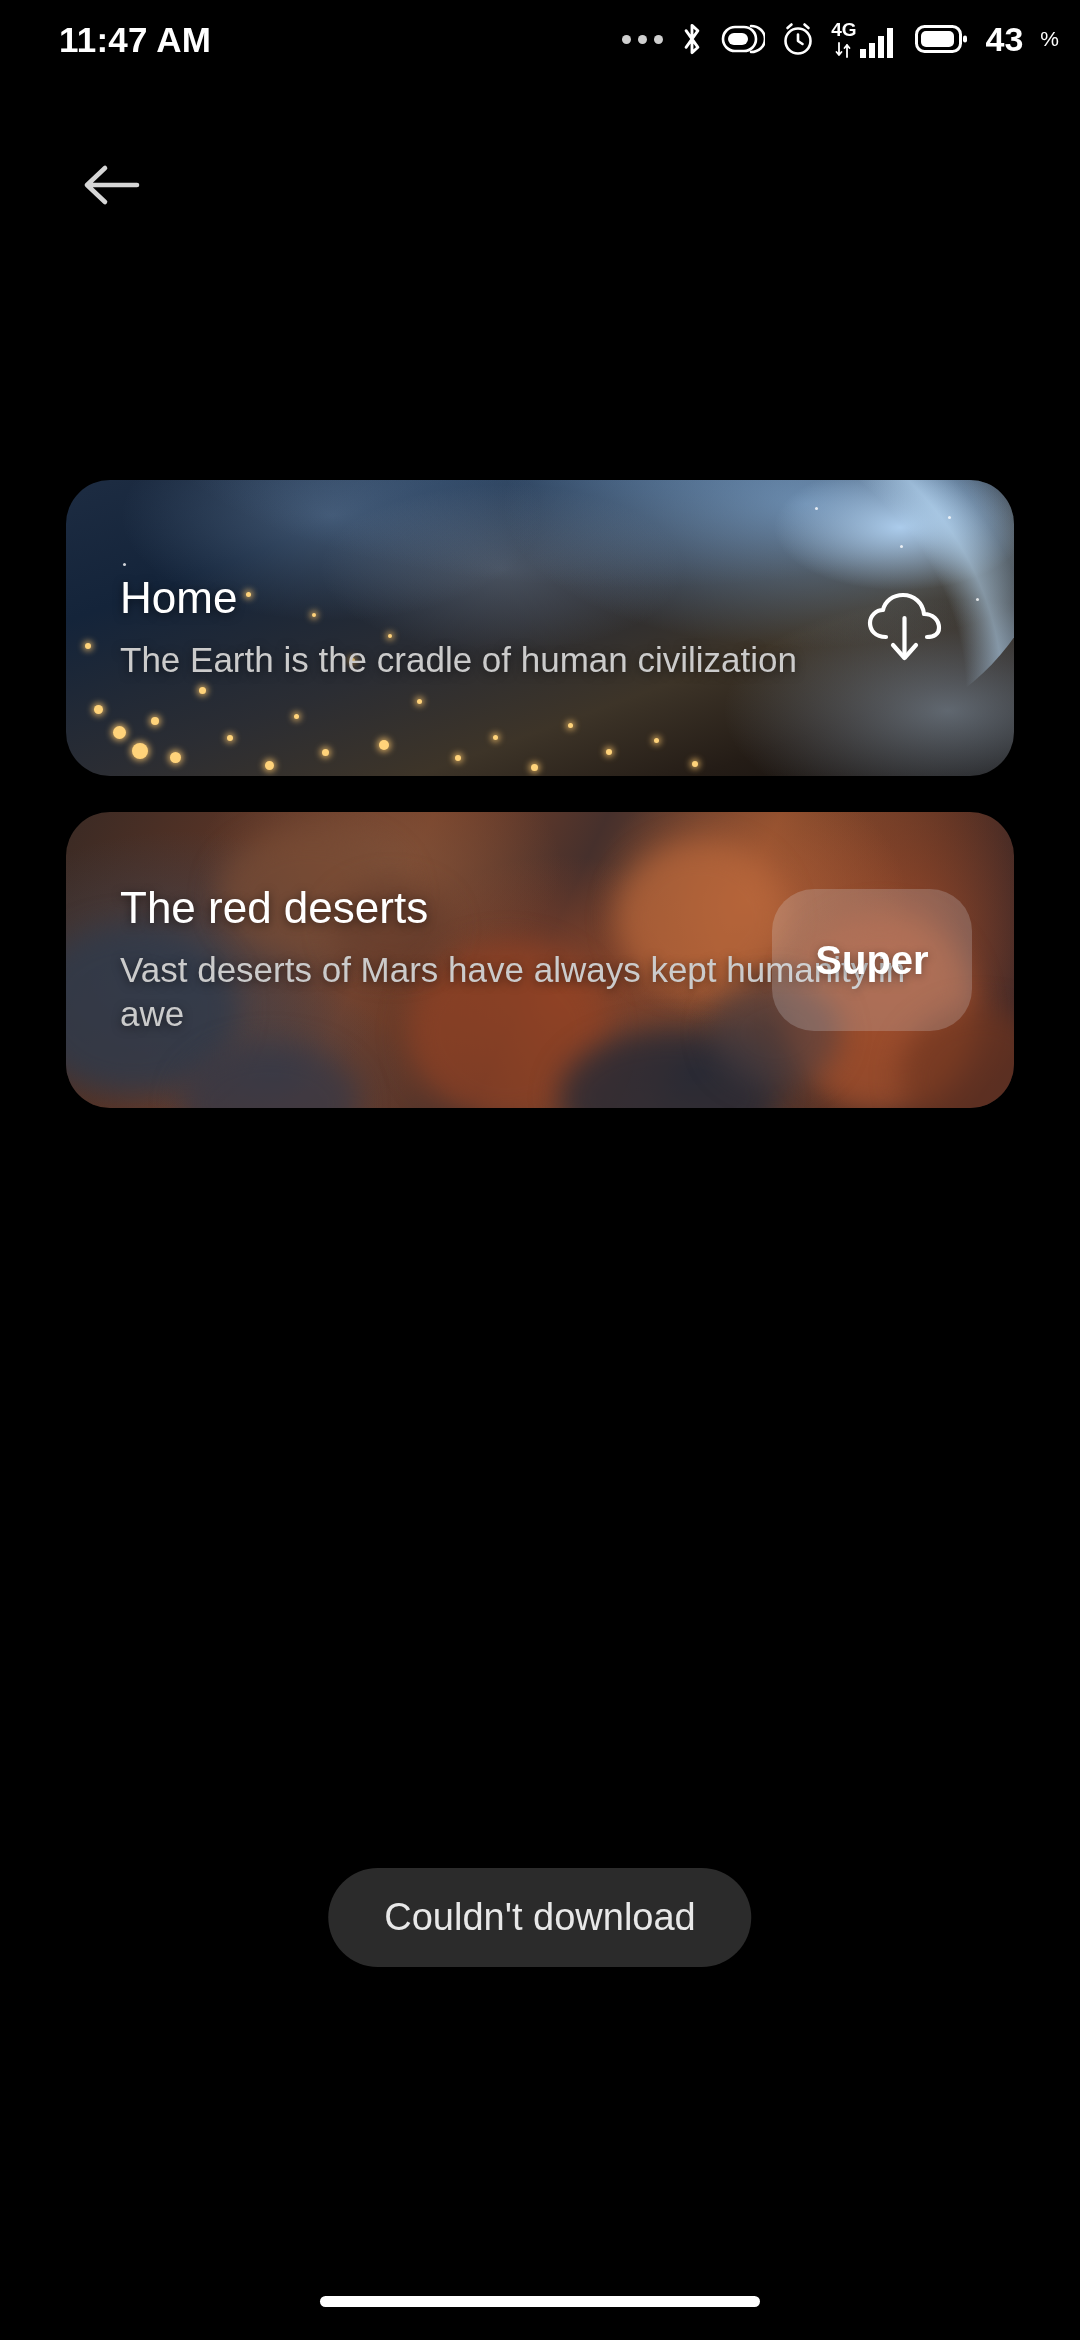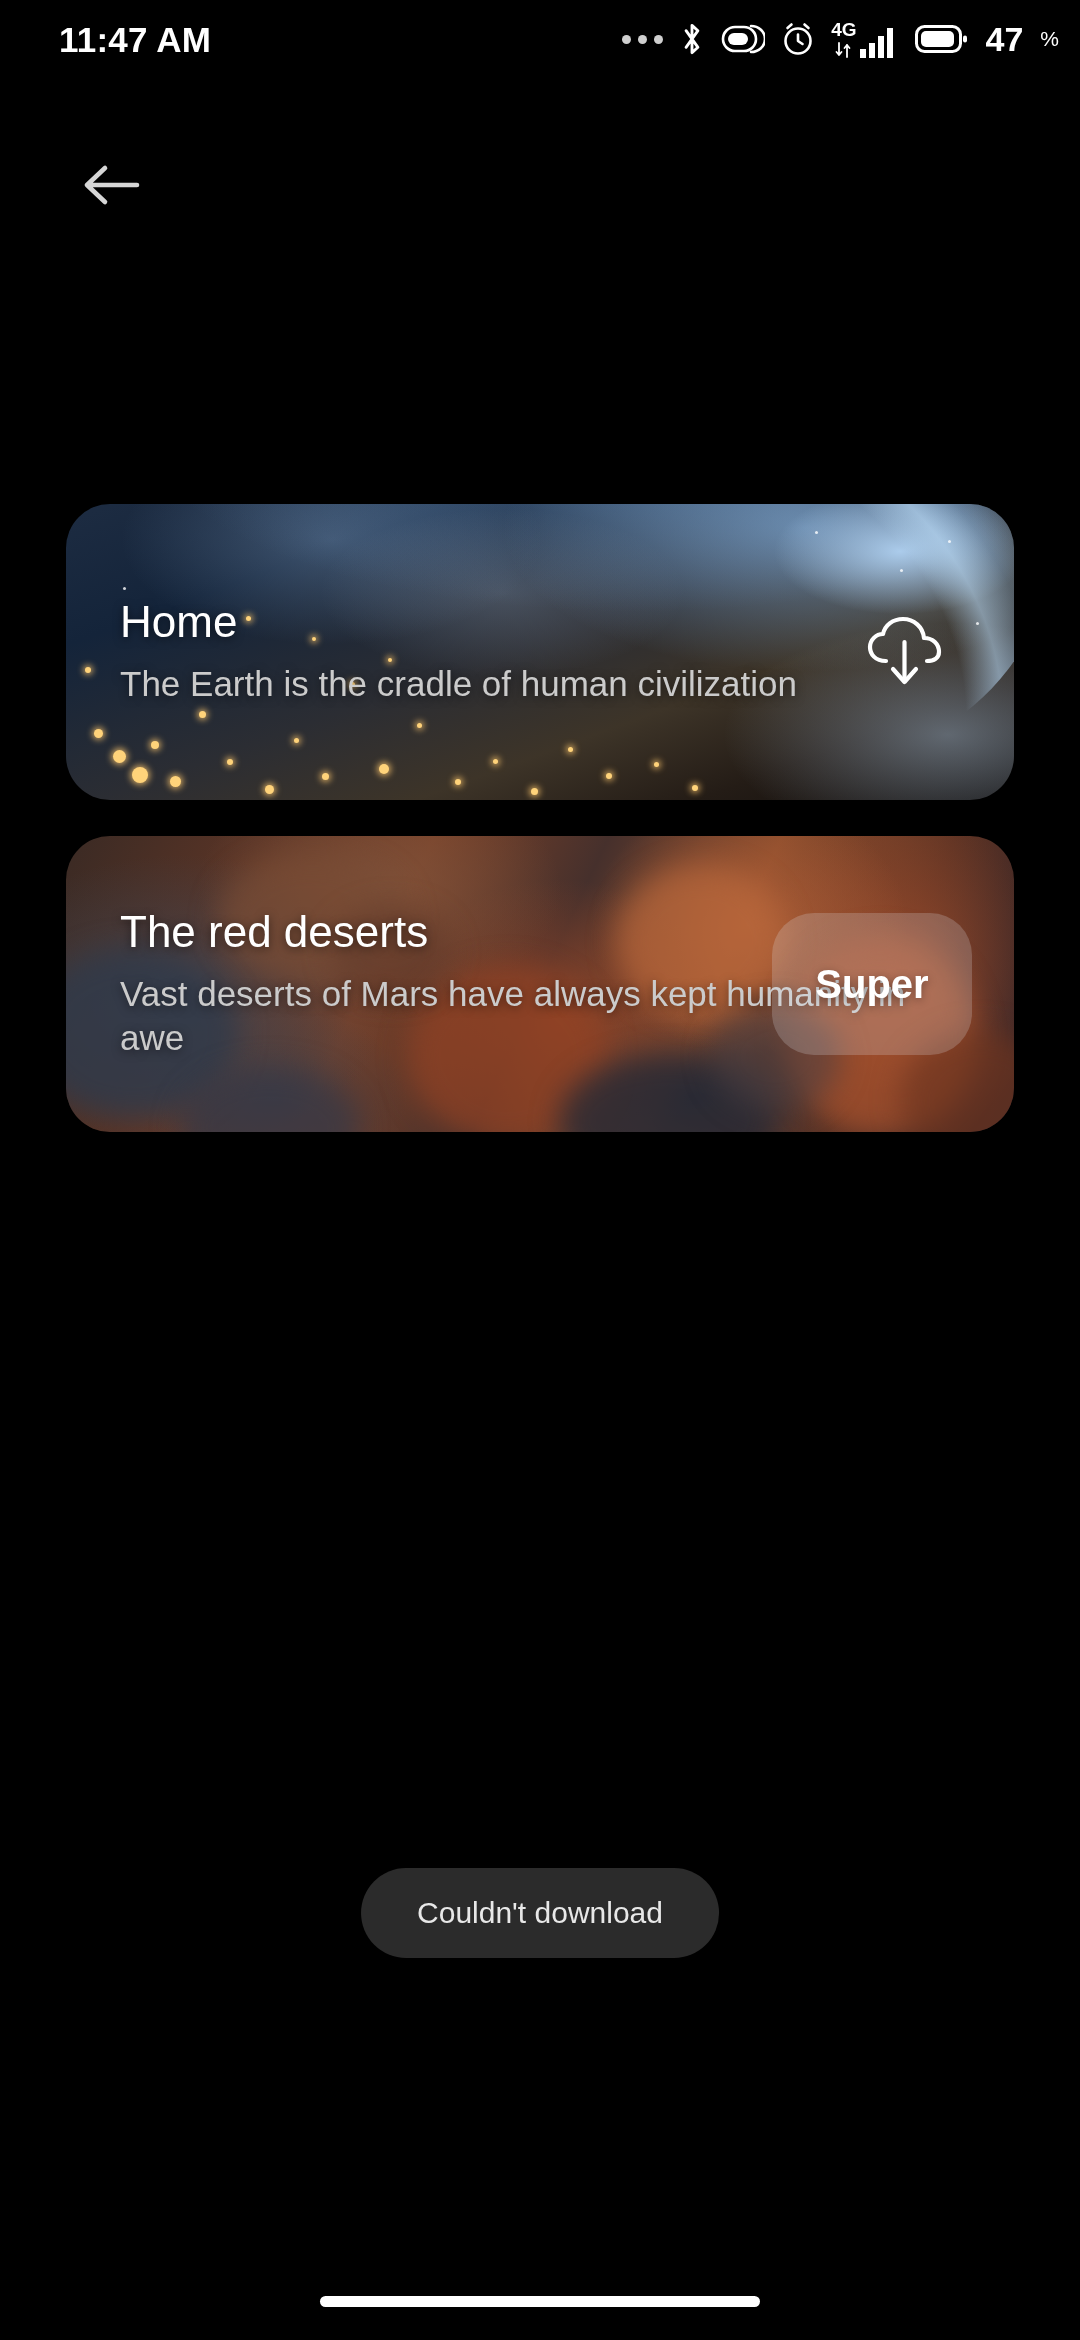--- a/index.html
+++ b/index.html
@@ -39,21 +39,21 @@
   }
 
   
   .page-title{
     position:absolute; left:70px; top:268px;
     font-size:74px; font-weight:400; color:#f1f1f1;
     letter-spacing:-0.5px; line-height:1.1; white-space:nowrap;
   }
 
   
-  .cards{ position:absolute; left:66px; top:504px; width:948px; }
+  .cards{ position:absolute; left:66px; top:480px; width:948px; }
   .card{
     position:relative; width:948px; height:296px;
     border-radius:44px; overflow:hidden; cursor:pointer;
     margin-bottom:36px;
   }
   .card .art{ position:absolute; inset:0; }
 
   
   .art-earth{
     background:
@@ -136,21 +136,21 @@
     text-shadow:0 2px 8px rgba(0,0,0,.35);
   }
 
   
   .toast{
     position:absolute; left:50%; transform:translateX(-50%);
     top:1868px;
     background:#2b2b2b;
     border-radius:50px;
     padding:28px 56px;
-    color:#e8e8e8; font-size:30px; font-weight:400;
+    color:#e8e8e8; font-size:38px; font-weight:400;
     white-space:nowrap;
   }
 
   
   .navbar{
     position:absolute; left:0; bottom:0; width:1080px; height:78px;
     display:flex; align-items:center; justify-content:center;
   }
   .nav-pill{
     width:440px; height:11px; border-radius:8px; background:#ffffff;
@@ -213,21 +213,21 @@
       </span>
 
       <span class="sb-icon">
         <svg width="52" height="32" viewBox="0 0 52 32">
           <rect x="1.5" y="3.5" width="44" height="25" rx="8" fill="none" stroke="#fff" stroke-width="3"></rect>
           <rect x="6" y="8" width="33" height="16" rx="5" fill="#fff"></rect>
           <rect x="48" y="12.5" width="4" height="7" rx="2" fill="#fff"></rect>
         </svg>
       </span>
 
-      <span class="battery-pct">47</span>
+      <span class="battery-pct">43</span>
       <span class="pct-sign">%</span>
     </div>
   </div>
 
   <div class="backbtn">
     <svg width="64" height="50" viewBox="0 0 64 50">
       <path d="M58 25 L8 25 M8 25 L26 8 M8 25 L26 42" fill="none" stroke="#d6d6d6" stroke-width="4.6" stroke-linecap="round" stroke-linejoin="round"></path>
     </svg>
   </div>
 

